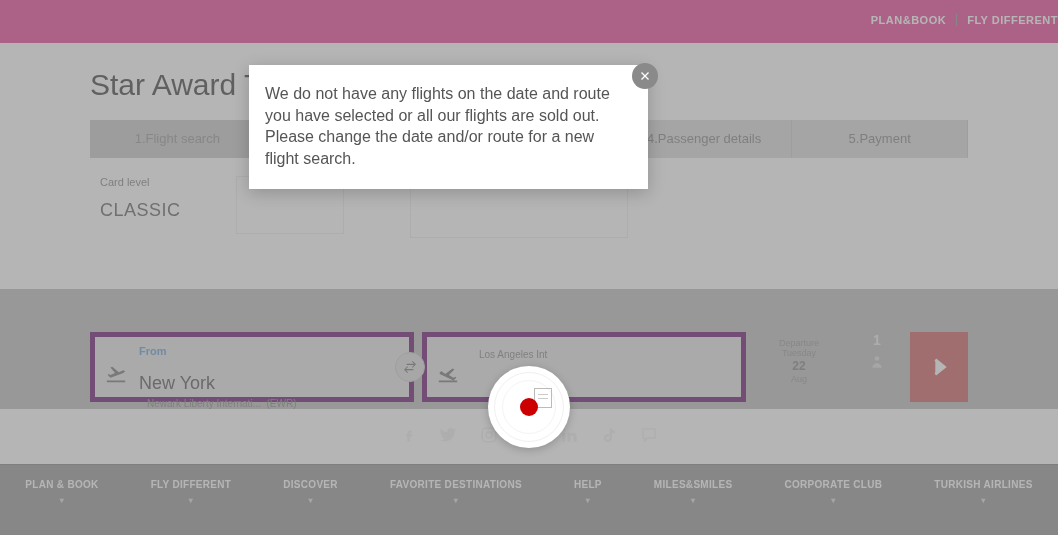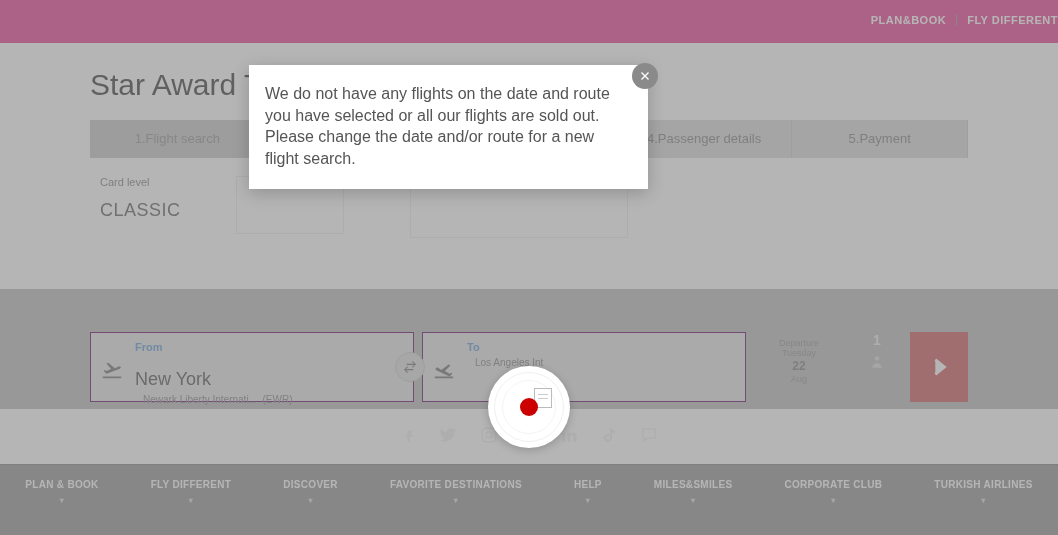--- a/index.html
+++ b/index.html
@@ -22,21 +22,21 @@
 .card-level-block { width: 100px; }
 .card-level-label { font-size: 11px; color: #888; margin-bottom: 12px; }
 .card-level-value { font-size: 18px; color: #666; letter-spacing: 0.5px; }
 .miles-box { width: 108px; height: 58px; background: #fff; border: 1px solid #eee; position: relative; }
 .miles-label { position: absolute; top: -2px; left: 12px; font-size: 11px; color: #999; background: #fff; padding: 0 2px; }
 .blank-box { width: 218px; height: 68px; background: #fff; border: 1px solid #eee; margin-left: 30px; margin-top: -6px; }
 
 .gray-band { background:#bfbfbf; height: 120px; width: 100%; position: absolute; top: 289px; left: 0; }
 
 .search-row { position: absolute; top: 332px; left: 90px; right: 90px; display: flex; align-items: stretch; height: 70px; gap: 8px; }
-.loc { flex: 1; background: #e6e6e6; border: 1px solid #701a75; padding: 8px 10px 8px 44px; position: relative; }
+.loc { flex: 1; background: #e6e6e6; border: 5px solid #701a75; padding: 8px 10px 8px 44px; position: relative; }
 .loc-label { font-size: 11px; color: #6aa0d6; font-weight: bold; }
 .loc-city { font-size: 18px; color: #5a5a5a; margin-top: 16px; }
 .loc-sub { font-size: 10px; color: #8a8a8a; margin-top: 4px; white-space: nowrap; overflow: hidden; text-overflow: ellipsis; margin-left: 8px; }
 .loc-code { color: #8a8a8a; }
 .plane-svg { position: absolute; left: 10px; top: 26px; width: 22px; height: 22px; fill: #7a7a7a; }
 .swap { position: absolute; left: 305px; top: 20px; width: 30px; height: 30px; border-radius: 50%; background: #e0e0e0; border: 1px solid #ccc; display: flex; align-items: center; justify-content: center; z-index: 2; }
 .swap svg { width: 16px; height: 16px; fill: #7a7a7a; }
 
 .date-block { width: 90px; text-align: center; color: #999; font-size: 9px; padding-top: 6px; }
 .date-day { font-size: 12px; color: #888; font-weight: bold; line-height: 1; margin: 2px 0; }
@@ -120,21 +120,20 @@
   <div class="swap">
     <svg viewBox="0 0 24 24">
         <path d="M7 7h11l-3-3 1-1 5 5-5 5-1-1 3-3H7zM17 17H6l3 3-1 1-5-5 5-5 1 1-3 3h11z"></path>
       </svg>
   </div>
 
   <div class="loc">
     <svg class="plane-svg" viewBox="0 0 24 24">
         <path d="M2 21h20v-2H2v2zM3 10l2-1 4 3 8-6 2 1-6 6 5 3 2-1 1 1-3 3L3 12z"></path>
       </svg>
-    <div class="loc-label">To</div>
     <div class="loc-sub">Los Angeles Int</div>
   </div>
 
   <div class="date-block">
     <div>Departure</div>
     <div>Tuesday</div>
     <div class="date-day">22</div>
     <div>Aug</div>
   </div>
 

